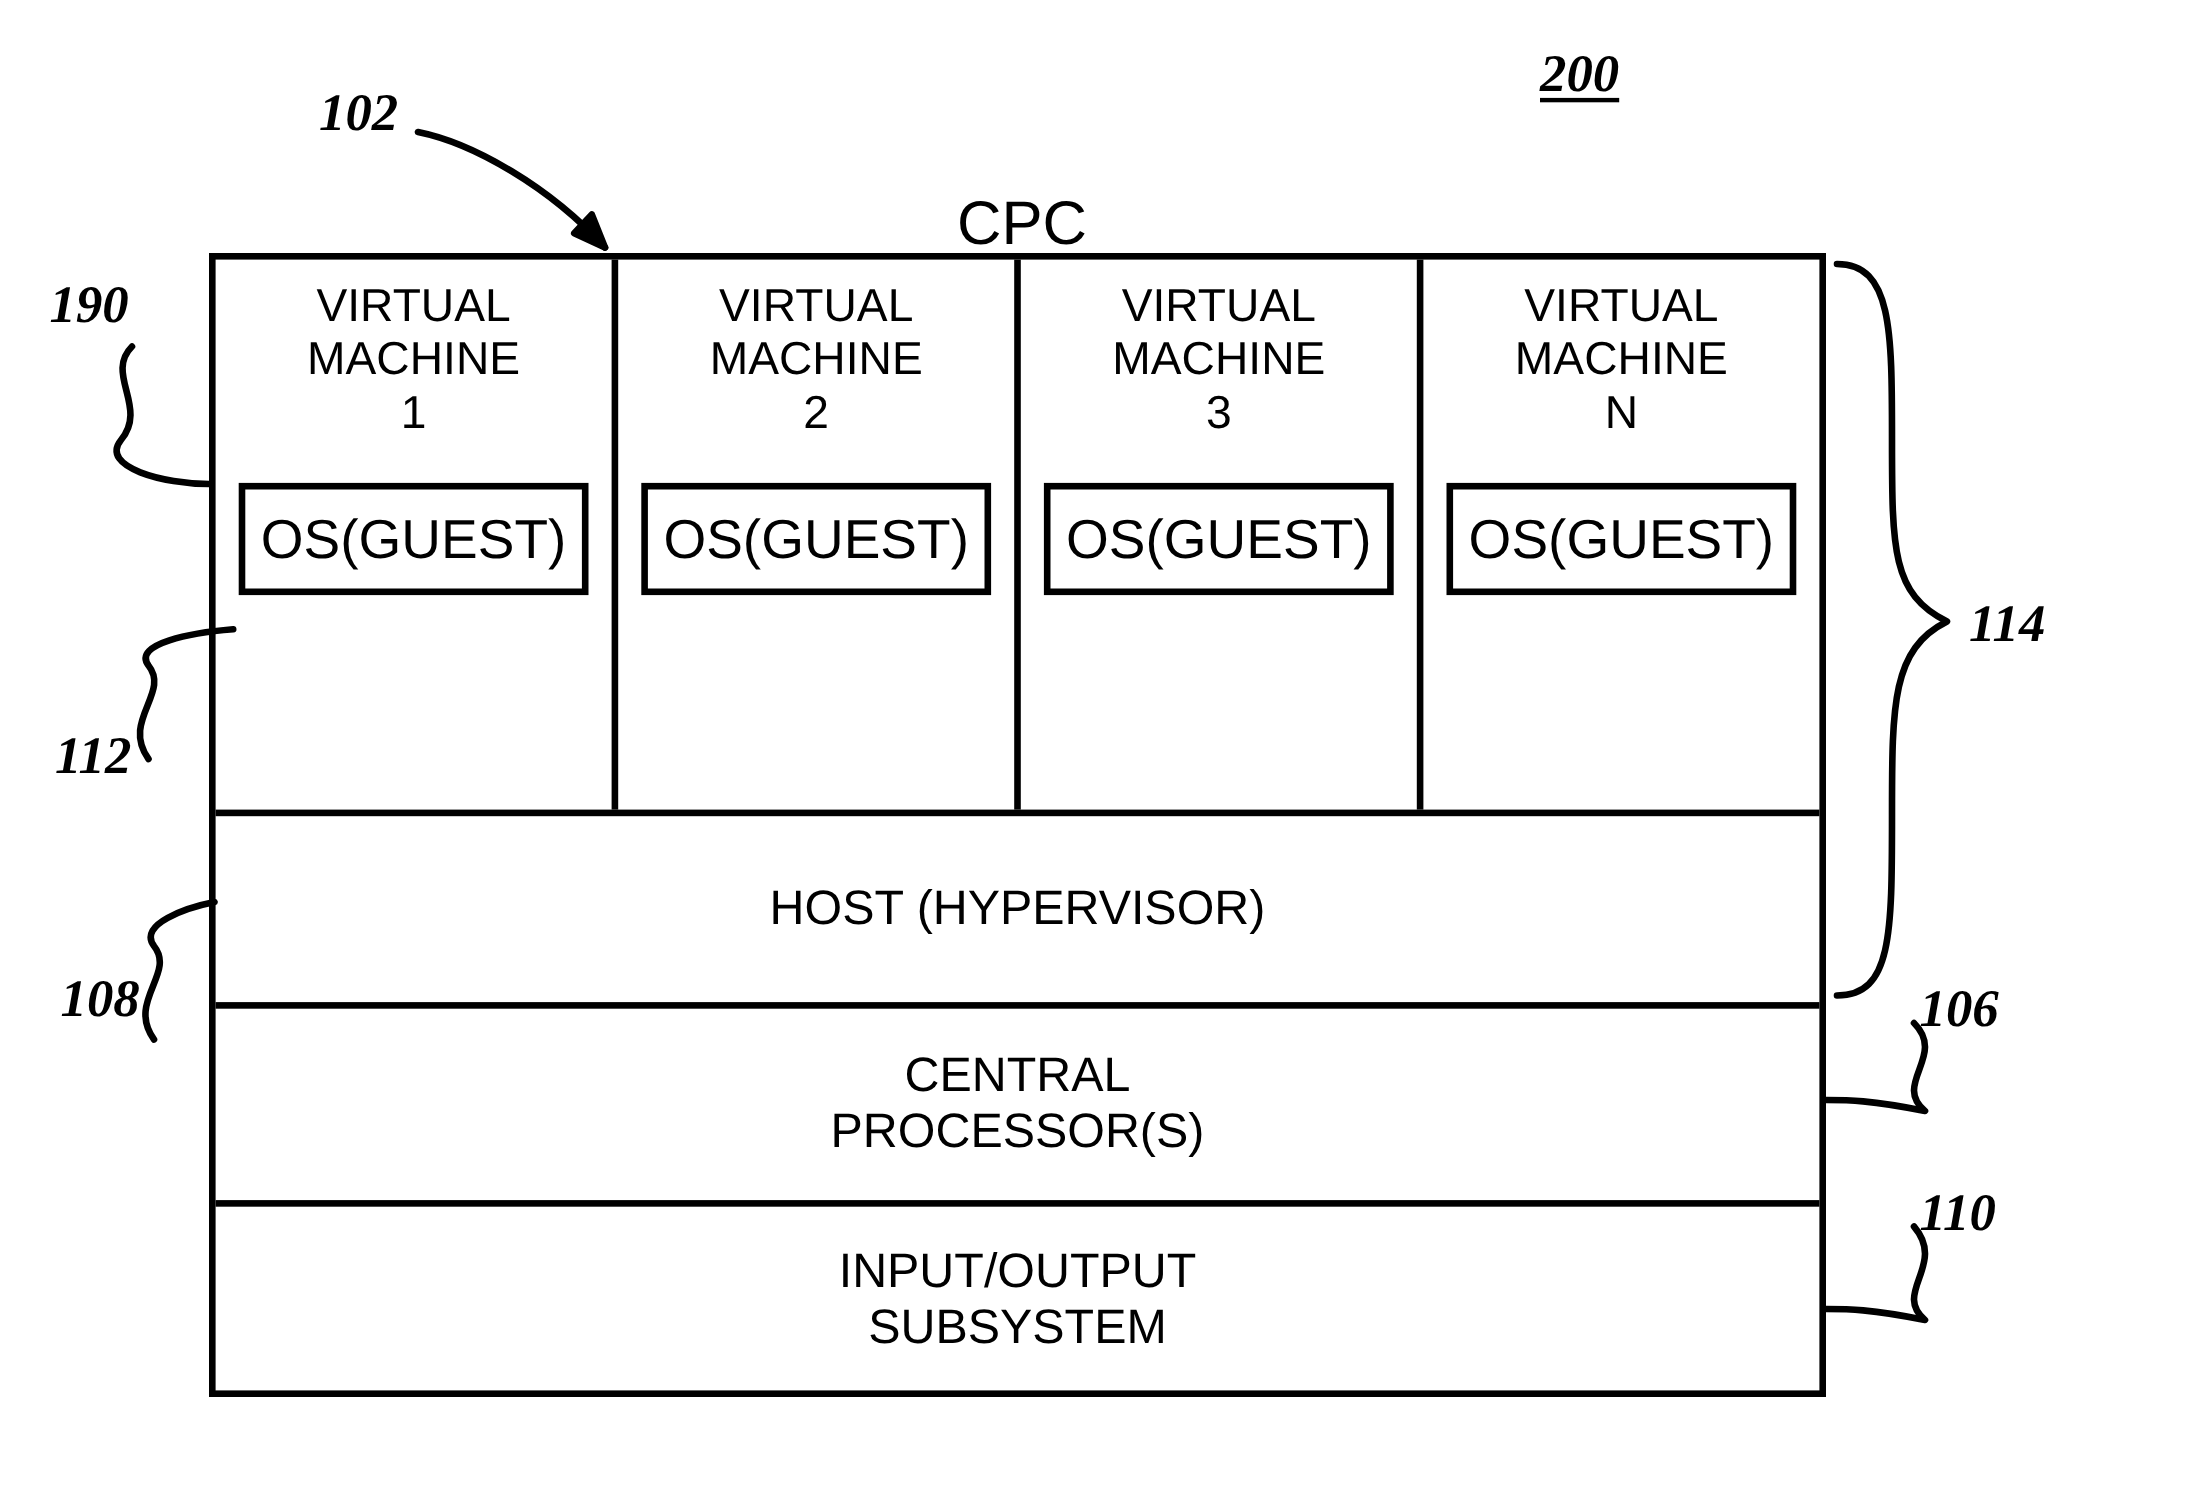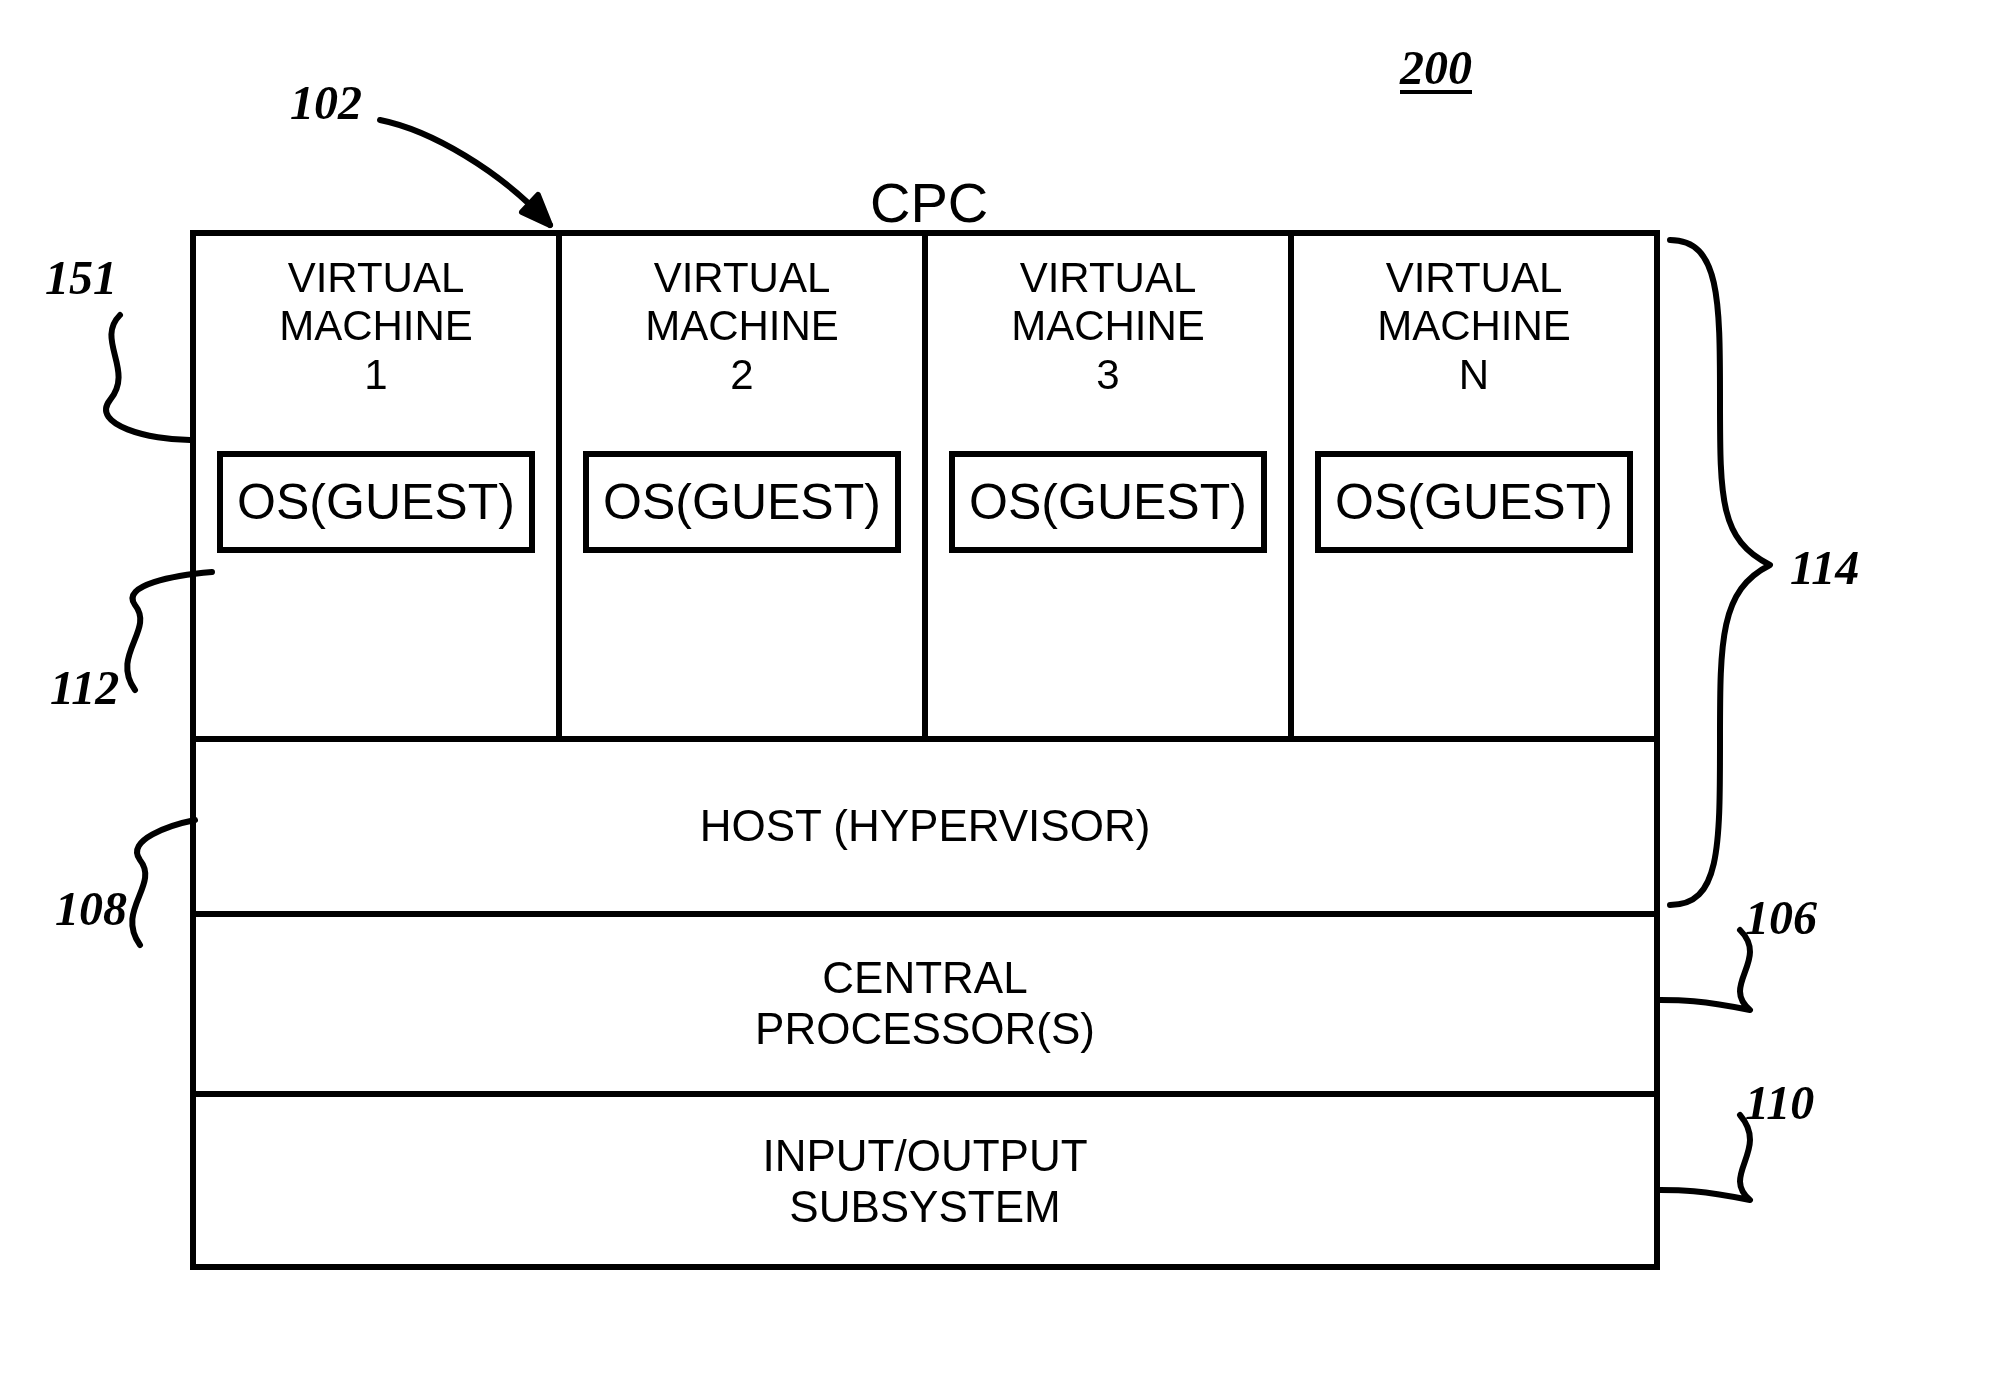--- a/index.html
+++ b/index.html
@@ -39,21 +39,20 @@
     height: 500px;
     display: flex;
   }
   .vm-cell {
     flex: 1 1 0;
     border-right: 6px solid #000;
     position: relative;
     display: flex;
     flex-direction: column;
     align-items: center;
-    gap: 12px;
   }
   .vm-cell:last-child { border-right: none; }
   .vm-title {
     text-align: center;
     font-size: 42px;
     margin-top: 18px;
     line-height: 1.15;
   }
   .os-box {
     border: 6px solid #000;
@@ -129,21 +128,21 @@
   <div class="layer host-layer">
     <span>HOST (HYPERVISOR)</span>
   </div>
   <div class="layer io-layer">
     <span style="white-space:pre;">INPUT/OUTPUT
 SUBSYSTEM</span>
   </div>
 </div>
 
 <div class="label" style="left:290px; top:75px;">102</div>
-<div class="label" style="left:45px;  top:250px;">151</div>
+<div class="label" style="left:45px;  top:250px;">190</div>
 <div class="label" style="left:50px;  top:660px;">112</div>
 <div class="label" style="left:55px;  top:881px;">108</div>
 <div class="label" style="left:1790px;top:540px;">114</div>
 <div class="label" style="left:1745px;top:890px;">106</div>
 <div class="label" style="left:1745px;top:1075px;">110</div>
 
 <svg class="lead" style="left:0;top:0;" width="1989" height="1374" viewBox="0 0 1989 1374">
 
   <path d="M380 120 C 430 130, 500 170, 550 225"></path>
   <polygon points="550,225 522,212 538,195" fill="#000"></polygon>

